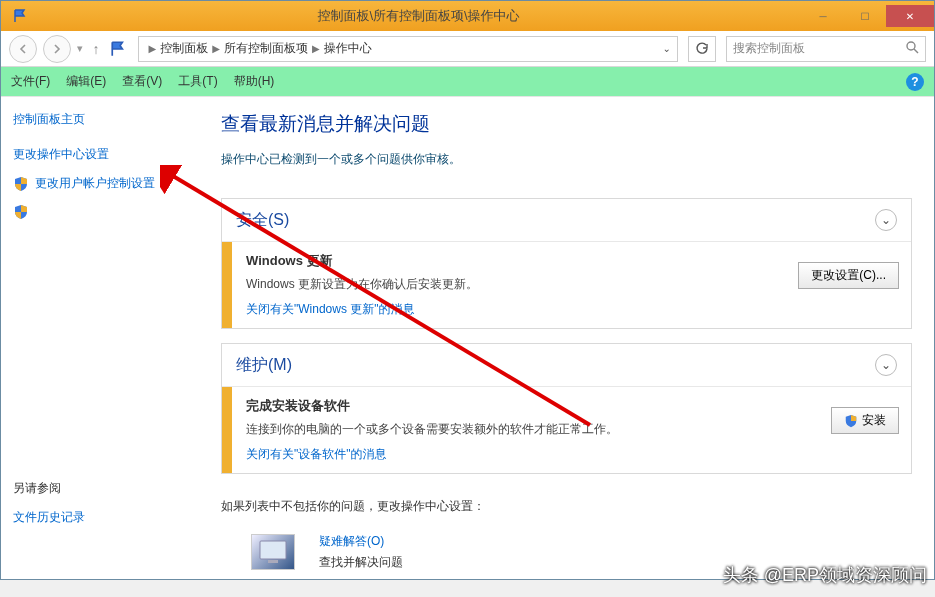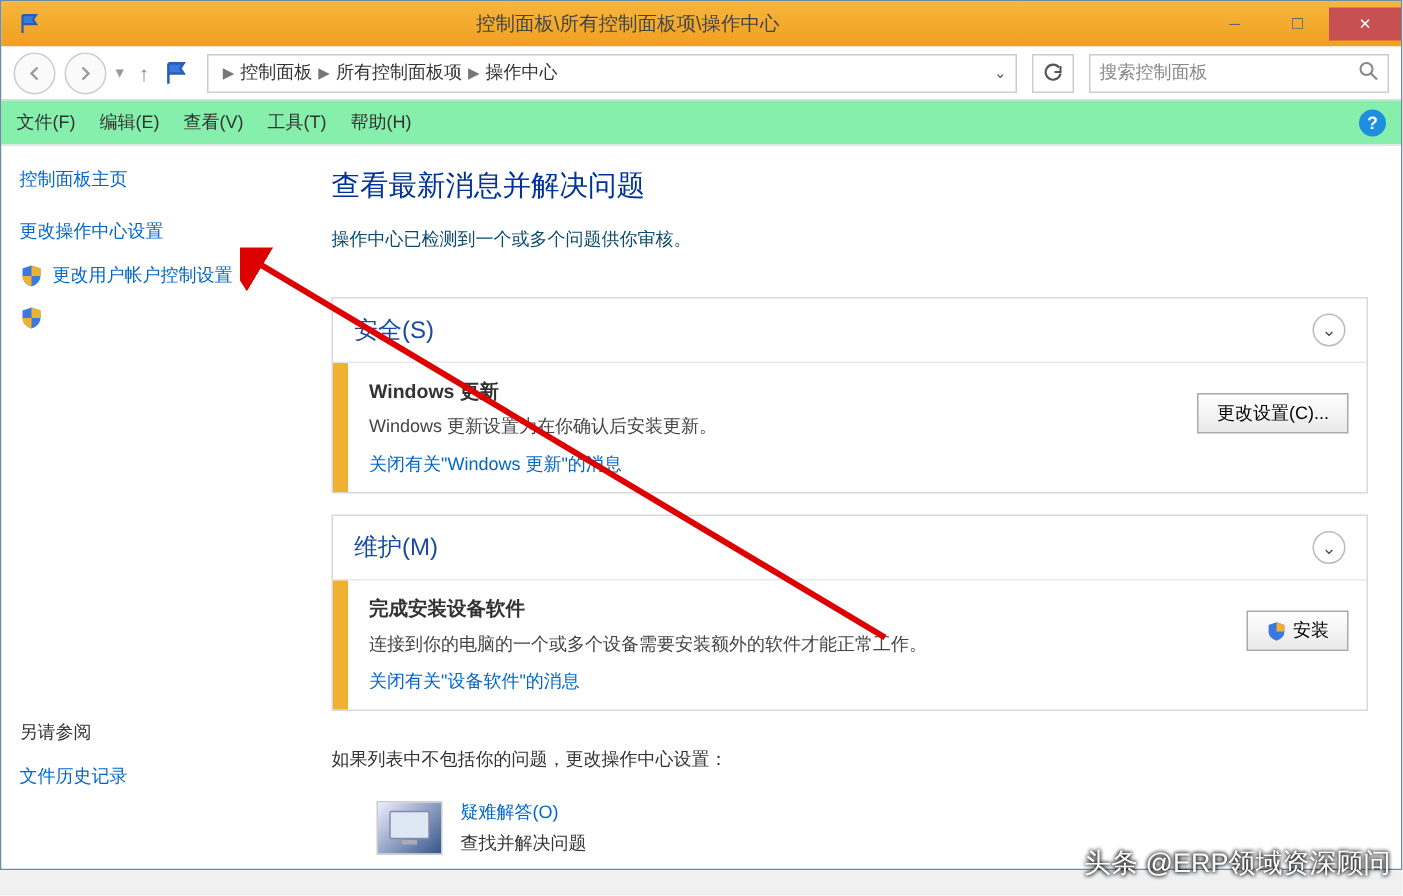--- a/index.html
+++ b/index.html
@@ -52,21 +52,21 @@
     .card-bar { width: 10px; background: #f0b030; }
     .card-body { flex: 1; padding: 10px 14px; position: relative; }
     .card-title { font-weight: bold; font-size: 13px; margin-bottom: 6px; }
     .card-text { font-size: 12px; color: #444; margin-bottom: 8px; }
     .card-link { font-size: 12px; color: #0066cc; }
     .card-btn { position: absolute; right: 12px; top: 20px; padding: 4px 12px; border: 1px solid #aaa; background: linear-gradient(#fff,#e9e9e9); font-size: 12px; display: flex; align-items: center; gap: 4px; }
     .btn-shield { width: 14px; height: 14px; }
     
     .footer-text { margin: 24px 0 18px 0; font-size: 12px; }
     
-    .trouble { display: flex; align-items: center; gap: 12px; margin-left: 30px; }
+    .trouble { display: flex; align-items: center; gap: 24px; margin-left: 30px; }
     .trouble-icon { width: 44px; height: 36px; border: 1px solid #ccc; background: linear-gradient(135deg,#eef,#335588); display: flex; align-items: center; justify-content: center; }
     .trouble-text .tt-link { color: #0066cc; font-size: 12px; display: block; margin-bottom: 4px; }
     .trouble-text .tt-sub { font-size: 12px; color: #333; }
     
     .watermark { position: absolute; right: 8px; bottom: 10px; font-size: 18px; color: #fff; text-shadow: 0 0 3px #000, 0 0 3px #000; font-weight: 500; pointer-events: none; }
     
     .annotation-arrow { position: absolute; top: 165px; left: 160px; width: 440px; height: 270px; pointer-events: none; z-index: 10; }
   </style>
 </head>
 <body>

